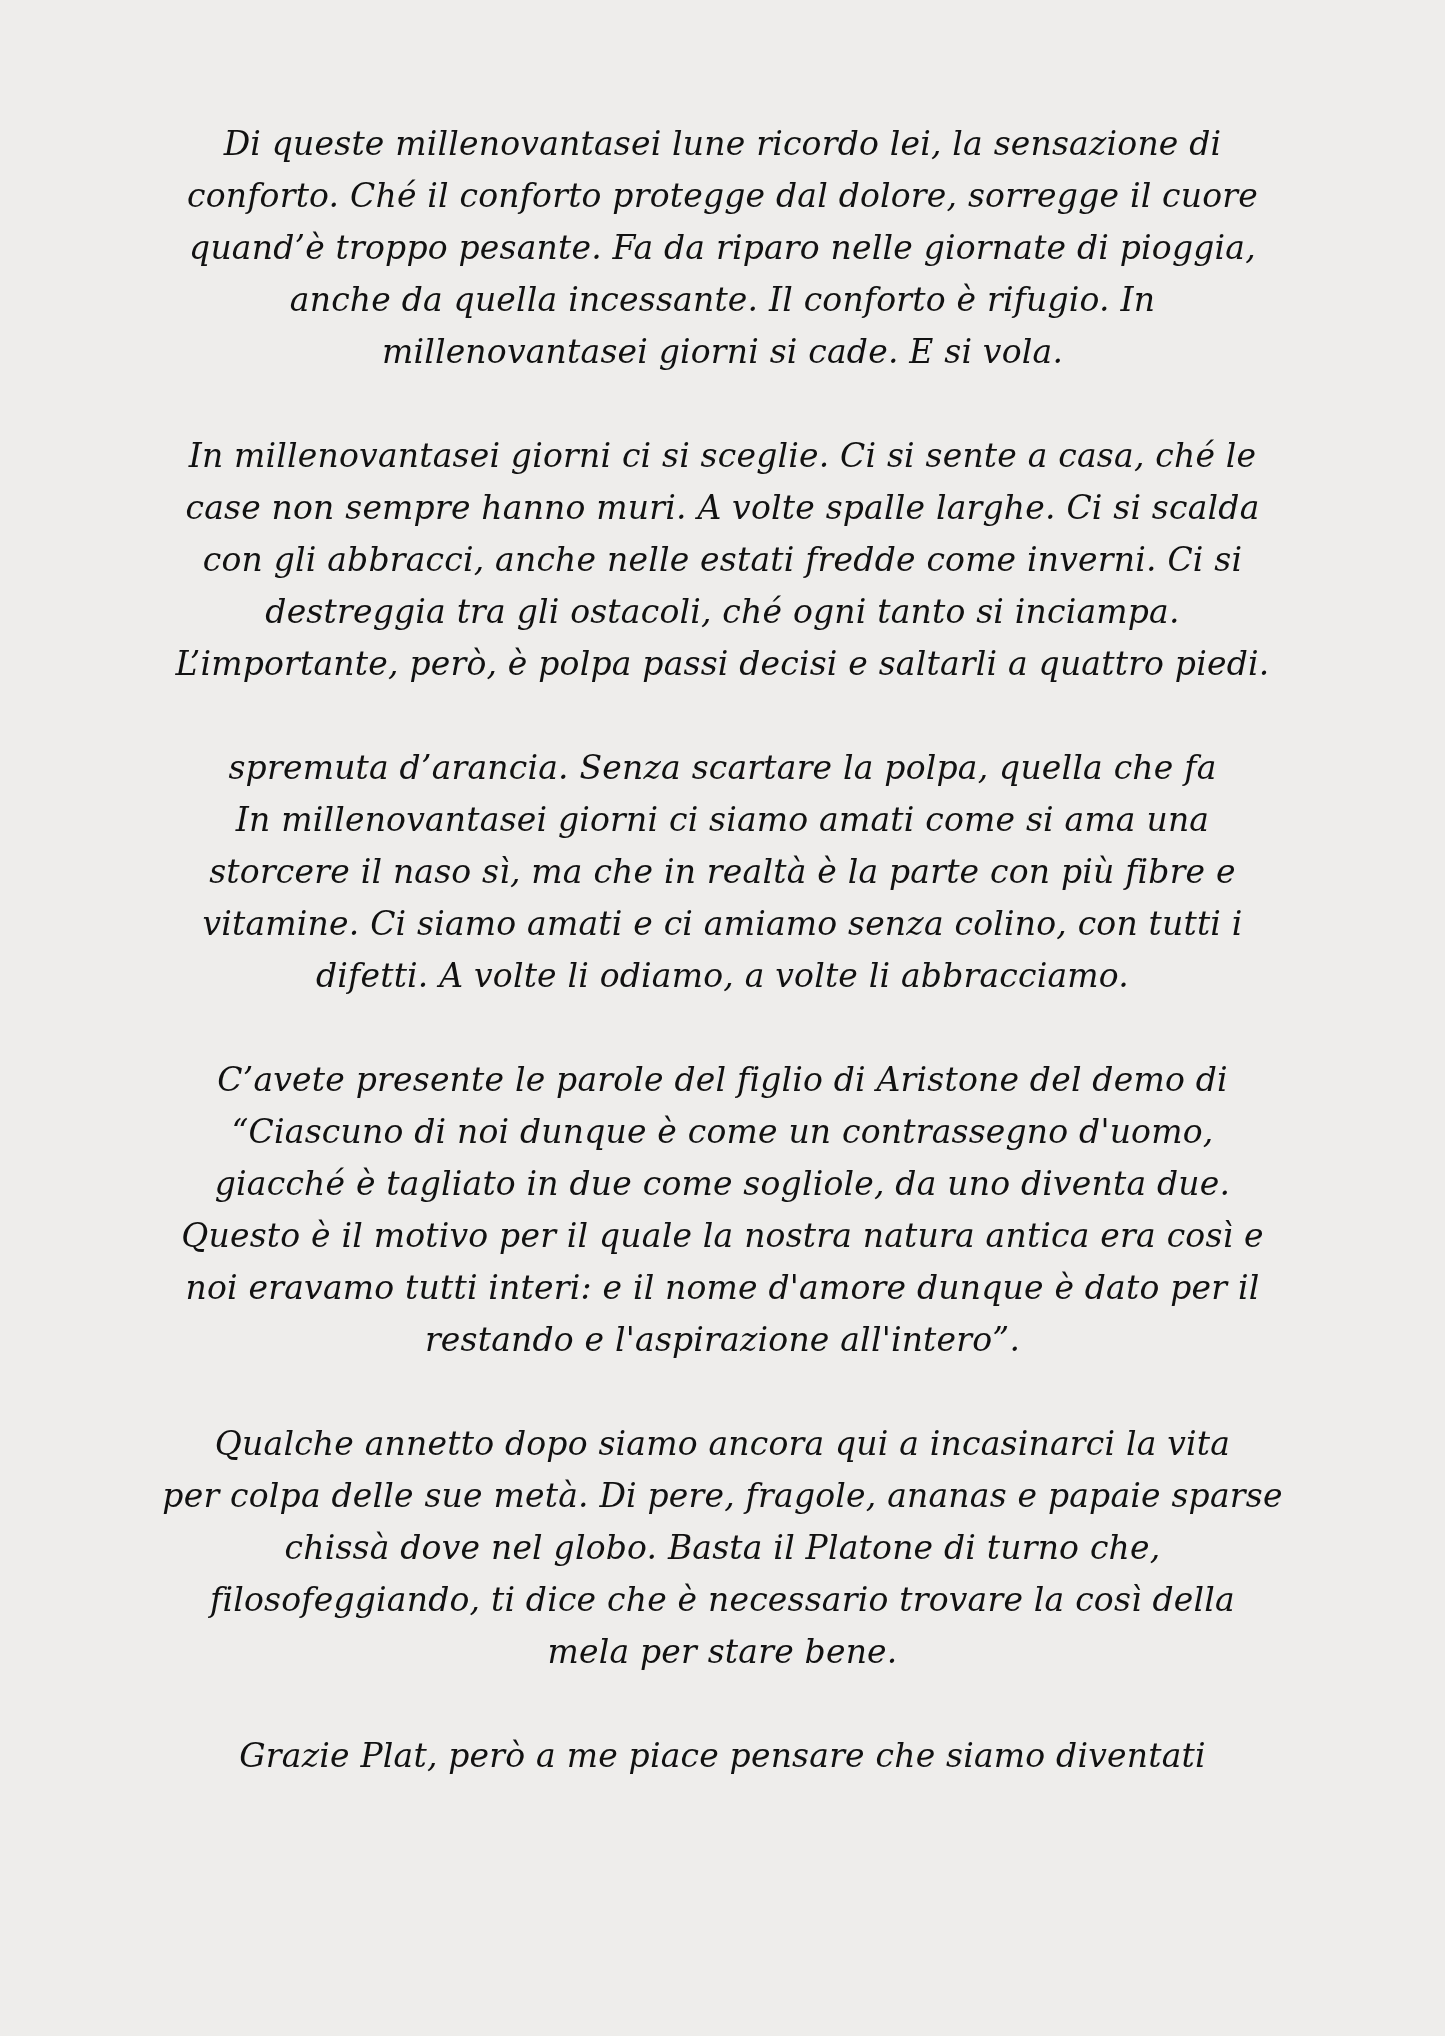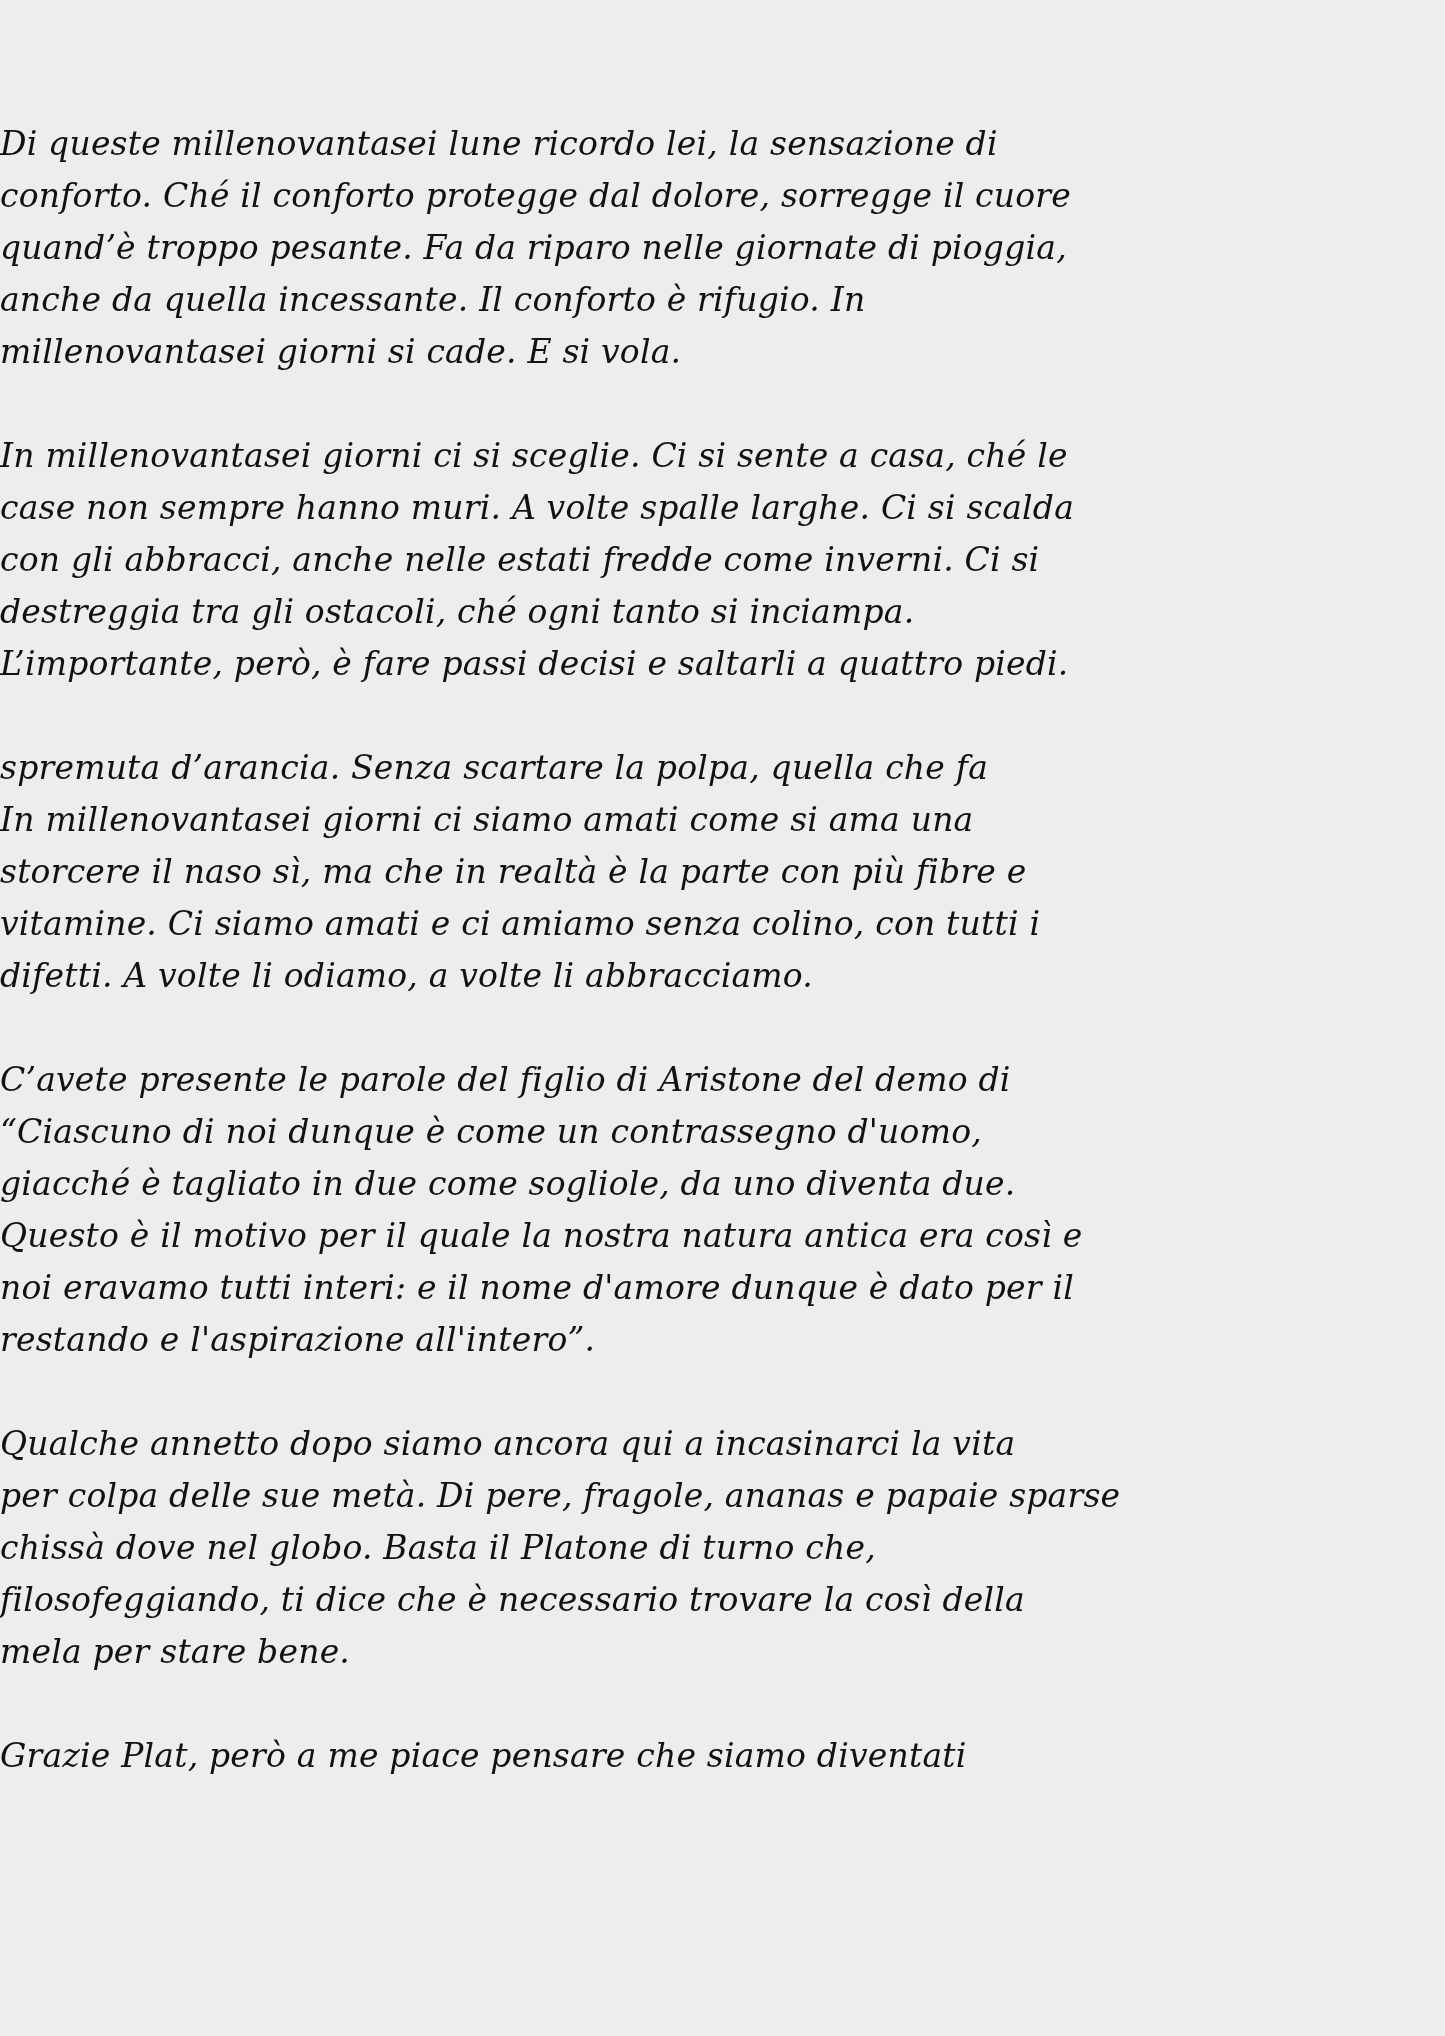--- a/index.html
+++ b/index.html
@@ -11,21 +11,21 @@
       width: 1445px;
       height: 2036px;
       position: relative;
       overflow: hidden;
     }
     .page {
       position: absolute;
       left: 0;
       top: 118px;
       width: 1445px;
-      text-align: left;
+      text-align: center;
       color: #111111;
       font-family: "DejaVu Serif", serif;
       font-style: italic;
       font-size: 33px;
       letter-spacing: 0.2px;
     }
     .para {
       margin: 0 0 52px 0;
     }
     .line {
@@ -45,21 +45,21 @@
     <div class="line">quand’è troppo pesante. Fa da riparo nelle giornate di pioggia,</div>
     <div class="line">anche da quella incessante. Il conforto è rifugio. In</div>
     <div class="line">millenovantasei giorni si cade. E si vola.</div>
   </div>
 
   <div class="para">
     <div class="line">In millenovantasei giorni ci si sceglie. Ci si sente a casa, ché le</div>
     <div class="line">case non sempre hanno muri. A volte spalle larghe. Ci si scalda</div>
     <div class="line">con gli abbracci, anche nelle estati fredde come inverni. Ci si</div>
     <div class="line">destreggia tra gli ostacoli, ché ogni tanto si inciampa.</div>
-    <div class="line">L’importante, però, è fare passi decisi e saltarli a quattro piedi.</div>
+    <div class="line">L’importante, però, è polpa passi decisi e saltarli a quattro piedi.</div>
   </div>
 
   <div class="para">
     <div class="line">spremuta d’arancia. Senza scartare la polpa, quella che fa</div>
     <div class="line">In millenovantasei giorni ci siamo amati come si ama una</div>
     <div class="line">storcere il naso sì, ma che in realtà è la parte con più fibre e</div>
     <div class="line">vitamine. Ci siamo amati e ci amiamo senza colino, con tutti i</div>
     <div class="line">difetti. A volte li odiamo, a volte li abbracciamo.</div>
   </div>
 

